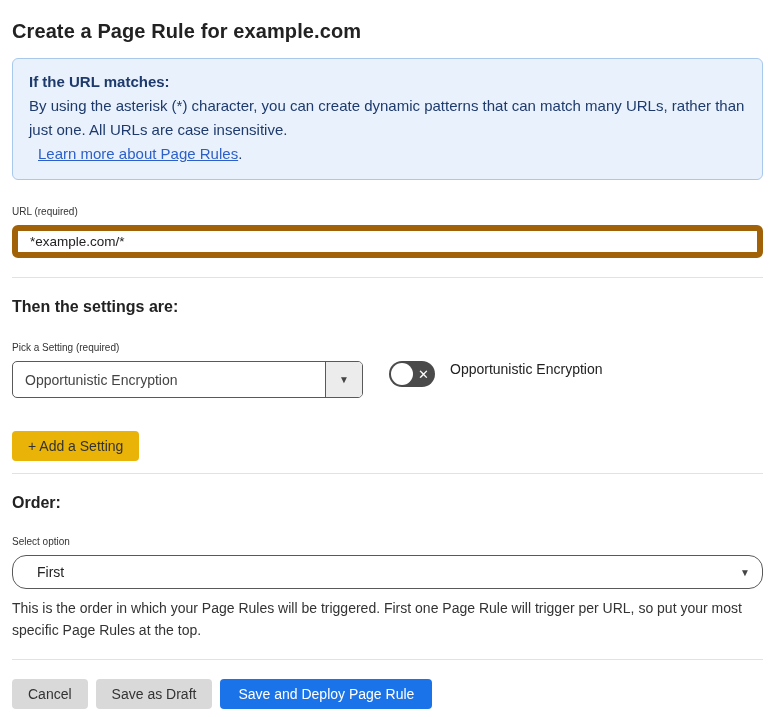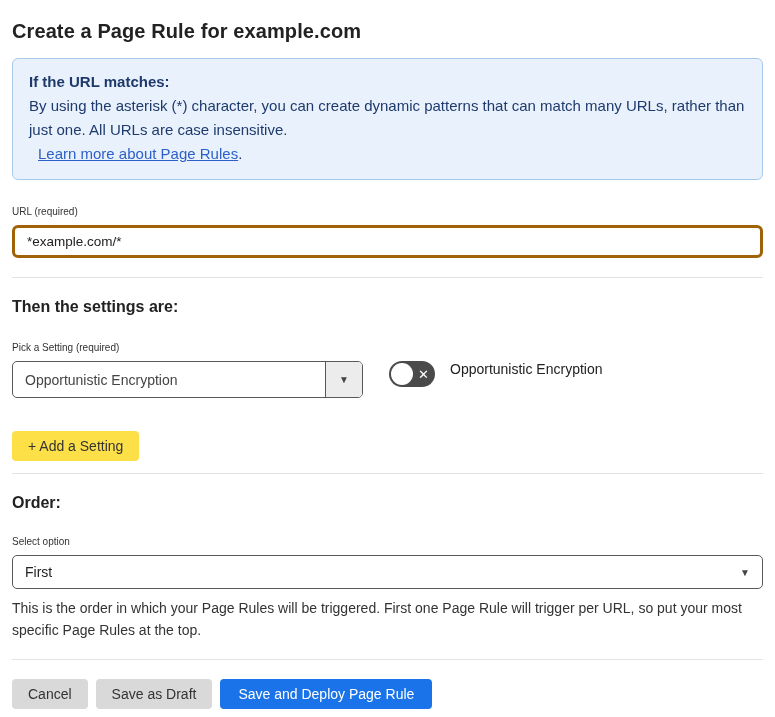--- a/index.html
+++ b/index.html
@@ -44,21 +44,21 @@
   .field-label {
     font-size: 10px;
     color: #333;
     margin-top: 26px;
   }
 
   .url-input {
     margin-top: 8px;
     width: 100%;
     height: 33px;
-    border: 3px solid #a16207;
+    border: 6px solid #a16207;
     border-radius: 6px;
     padding: 0 12px;
     font-size: 13.5px;
     font-family: "Liberation Sans", "DejaVu Sans", sans-serif;
     color: #222;
     background: #fff;
     outline: none;
   }
 
   .example-text {
@@ -150,45 +150,45 @@
   }
   .toggle-label {
     margin-left: 15px;
     font-size: 14px;
     color: #222;
   }
 
   .add-setting-btn {
     margin-top: 33px;
     height: 30px;
-    background: #fde047;
+    background: #eab308;
     border: none;
     border-radius: 4px;
     padding: 0 16px;
     font-size: 14px;
     color: #333;
     font-family: "Liberation Sans", "DejaVu Sans", sans-serif;
     cursor: pointer;
     display: inline-flex;
     align-items: center;
   }
 
   .order-label { margin-top: 24px; }
 
   .order-select {
     margin-top: 8px;
     position: relative;
     width: 100%;
     height: 34px;
     border: 1px solid #595959;
-    border-radius: 5px;
-    background: #fff;
-    display: flex;
-    align-items: center;
-    padding: 0 12px;
+    border-radius: 14px;
+    background: #fff;
+    display: flex;
+    align-items: center;
+    padding: 0 24px;
     font-size: 14px;
     color: #222;
     cursor: pointer;
   }
   .order-select .select-arrow {
     position: absolute;
     right: 12px;
     top: 50%;
     transform: translateY(-50%);
     font-size: 10px;

